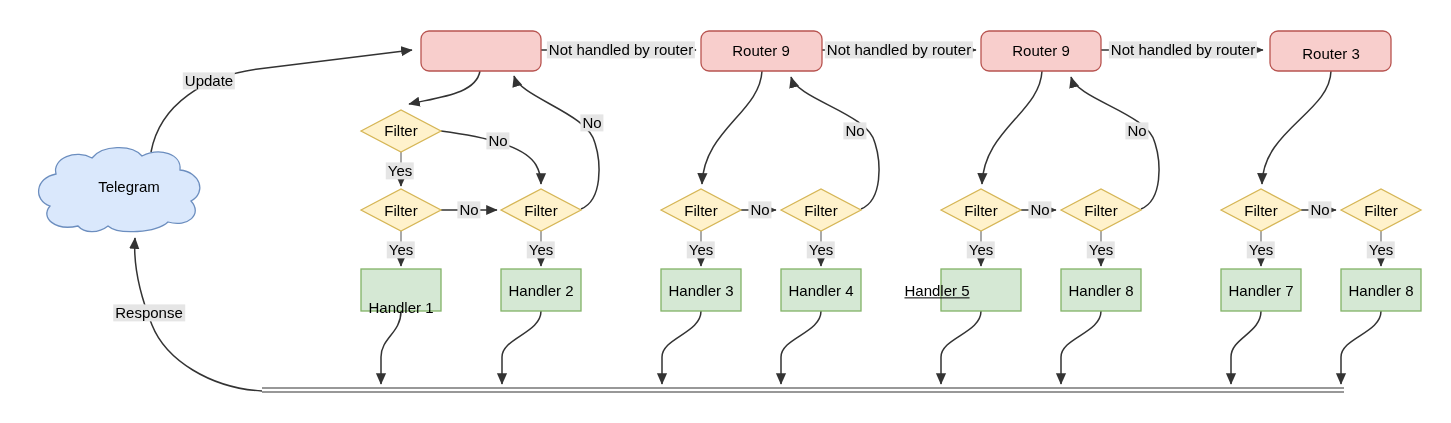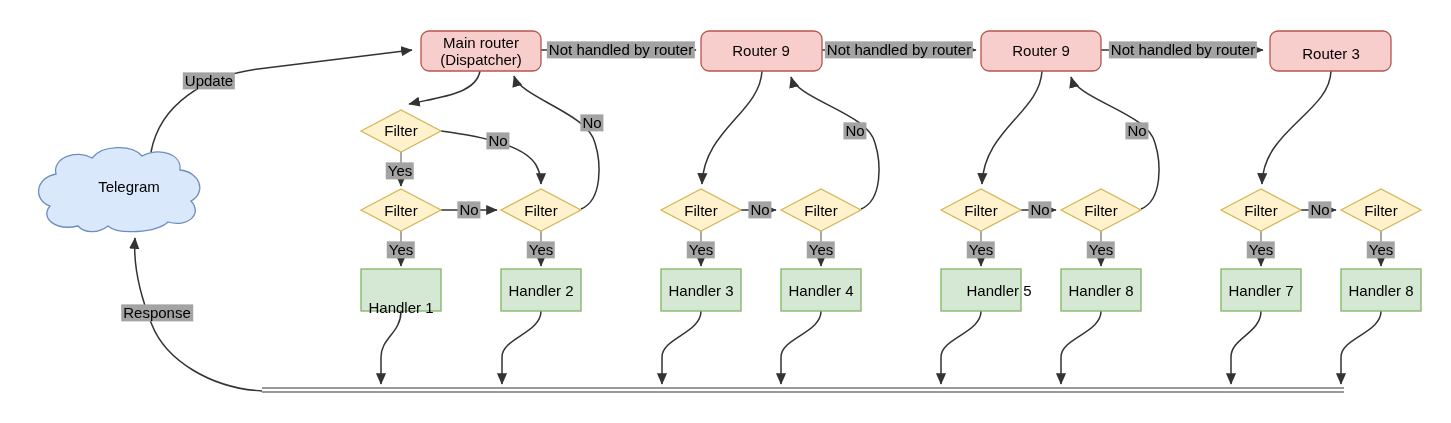--- a/index.html
+++ b/index.html
@@ -13,21 +13,21 @@
   .canvas svg { position:absolute; left:0; top:0; }
   .lbl {
     position:absolute;
     transform:translate(-50%,-50%);
     font-size:15px;
     line-height:1.15;
     color:#000;
     white-space:nowrap;
     text-align:center;
   }
-  .edge-lbl { background:#a3a3a3; padding:0 2px; }
+  .edge-lbl { background:#e5e5e5; padding:0 2px; }
   .node-lbl { background:transparent; }
   .two-line span { display:block; }
 
   .shape-router  { fill:var(--router_fill);  stroke:var(--router_stroke);  stroke-width:1.3; }
   .shape-filter  { fill:var(--filter_fill);  stroke:var(--filter_stroke);  stroke-width:1.3; }
   .shape-handler { fill:var(--handler_fill); stroke:var(--handler_stroke); stroke-width:1.3; }
   .shape-cloud   { fill:var(--cloud_fill);   stroke:var(--cloud_stroke);   stroke-width:1.3; }
   .edge  { fill:none; stroke:var(--edge); stroke-width:1.5; }
   .stub  { fill:none; stroke:#8c8c8c; stroke-width:1.5; }
   .bus   { fill:none; stroke:var(--edge); stroke-width:1.2; }
@@ -120,49 +120,45 @@
     <rect class="shape-handler" x="501" y="269" width="80" height="42"></rect>
     <rect class="shape-handler" x="661" y="269" width="80" height="42"></rect>
     <rect class="shape-handler" x="781" y="269" width="80" height="42"></rect>
     <rect class="shape-handler" x="941" y="269" width="80" height="42"></rect>
     <rect class="shape-handler" x="1061" y="269" width="80" height="42"></rect>
     <rect class="shape-handler" x="1221" y="269" width="80" height="42"></rect>
     <rect class="shape-handler" x="1341" y="269" width="80" height="42"></rect>
   </svg>
 
   <div class="lbl node-lbl" style="left:129px; top:187px;">Telegram</div>
-  <div class="lbl node-lbl two-line" style="left:481px; top:51px;">
-    <span>Main router</span>
-    <span>(Dispatcher)</span>
-  </div>
   <div class="lbl node-lbl" style="left:761px; top:51px;">Router 9</div>
   <div class="lbl node-lbl" style="left:1041px; top:51px;">Router 9</div>
   <div class="lbl node-lbl" style="left:1331px; top:54px;">Router 3</div>
 
   <div class="lbl node-lbl" style="left:401px; top:131px;">Filter</div>
   <div class="lbl node-lbl" style="left:401px; top:211px;">Filter</div>
   <div class="lbl node-lbl" style="left:541px; top:211px;">Filter</div>
   <div class="lbl node-lbl" style="left:701px; top:211px;">Filter</div>
   <div class="lbl node-lbl" style="left:821px; top:211px;">Filter</div>
   <div class="lbl node-lbl" style="left:981px; top:211px;">Filter</div>
   <div class="lbl node-lbl" style="left:1101px; top:211px;">Filter</div>
   <div class="lbl node-lbl" style="left:1261px; top:211px;">Filter</div>
   <div class="lbl node-lbl" style="left:1381px; top:211px;">Filter</div>
 
   <div class="lbl node-lbl" style="left:401px; top:308px;">Handler 1</div>
   <div class="lbl node-lbl" style="left:541px; top:291px;">Handler 2</div>
   <div class="lbl node-lbl" style="left:701px; top:291px;">Handler 3</div>
   <div class="lbl node-lbl" style="left:821px; top:291px;">Handler 4</div>
-  <div class="lbl node-lbl" style="left:999px; top:291px;">Handler 5</div>
+  <div class="lbl node-lbl" style="left:937px; top:291px;text-decoration:underline;">Handler 5</div>
   <div class="lbl node-lbl" style="left:1101px; top:291px;">Handler 8</div>
   <div class="lbl node-lbl" style="left:1261px; top:291px;">Handler 7</div>
   <div class="lbl node-lbl" style="left:1381px; top:291px;">Handler 8</div>
 
   <div class="lbl edge-lbl" style="left:209px; top:81px;text-align:right;">Update</div>
-  <div class="lbl edge-lbl" style="left:149px; top:313px;margin-left:8px;">Response</div>
+  <div class="lbl edge-lbl" style="left:149px; top:313px;">Response</div>
 
   <div class="lbl edge-lbl" style="left:621px; top:50px;">Not handled by router</div>
   <div class="lbl edge-lbl" style="left:899px; top:50px;">Not handled by router</div>
   <div class="lbl edge-lbl" style="left:1183px; top:50px;">Not handled by router</div>
 
   <div class="lbl edge-lbl" style="left:400px; top:171px;">Yes</div>
   <div class="lbl edge-lbl" style="left:401px; top:250px;">Yes</div>
   <div class="lbl edge-lbl" style="left:541px; top:250px;">Yes</div>
   <div class="lbl edge-lbl" style="left:701px; top:250px;">Yes</div>
   <div class="lbl edge-lbl" style="left:821px; top:250px;">Yes</div>

